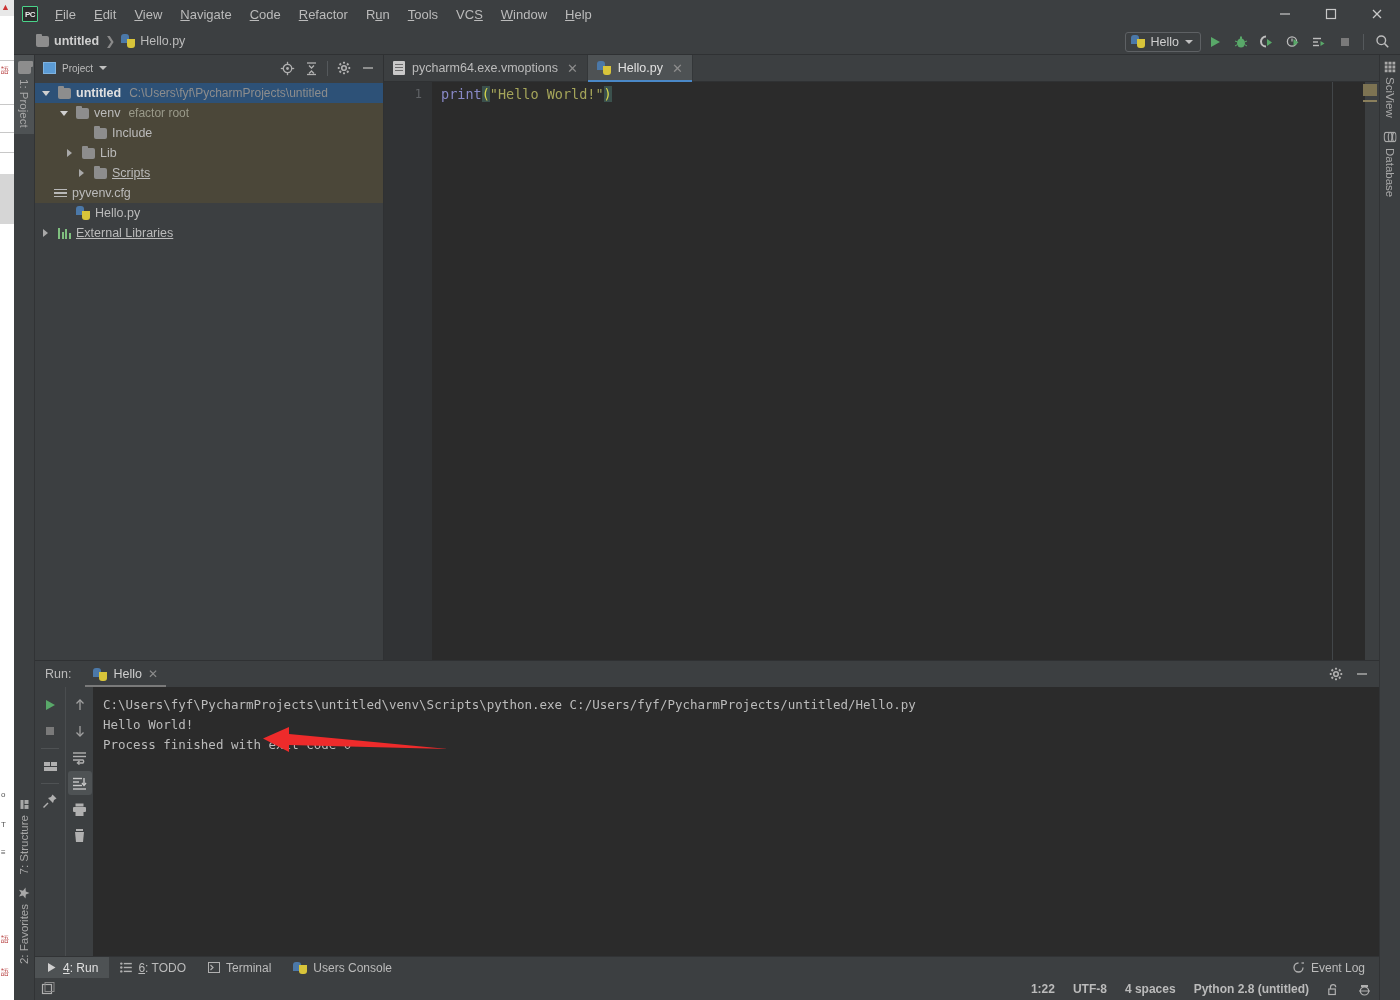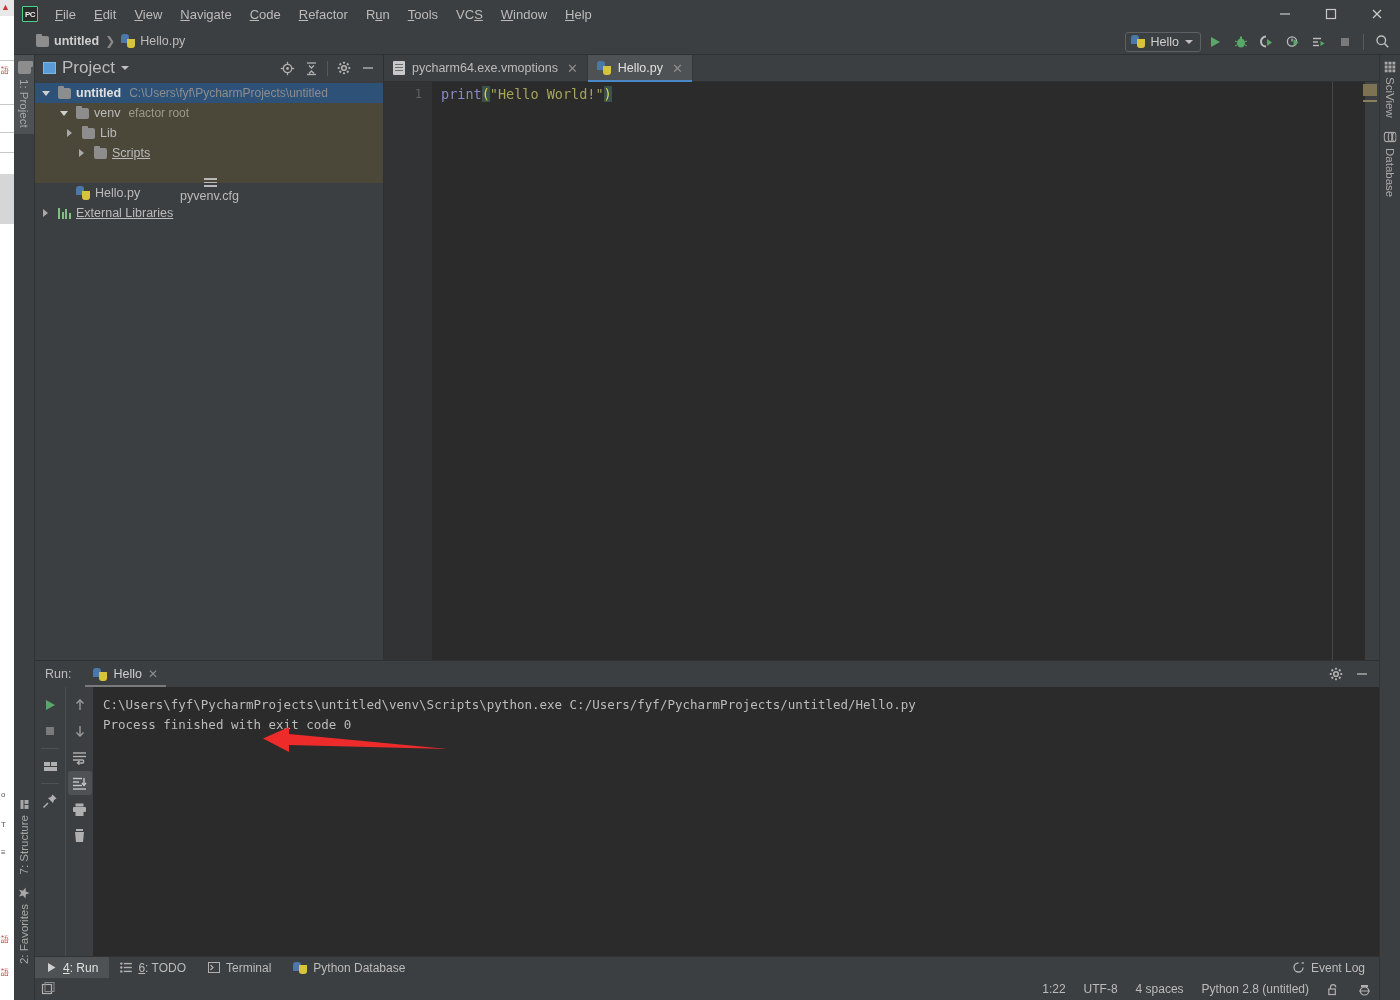--- a/index.html
+++ b/index.html
@@ -123,21 +123,21 @@
 
   
   .project-pane {
     width: 349px; flex: 0 0 349px; background: #3c3f41;
     display: flex; flex-direction: column; border-right: 1px solid #2f3133;
   }
   .pane-header {
     height: 26px; display:flex; align-items:center; background:#3c3f41;
     flex: 0 0 26px; padding-left: 8px; position: relative;
   }
-  .pane-title { display:flex;align-items:center;gap:6px;font-size:17px;color:#bbbbbb; }
+  .pane-title { display:flex;align-items:center;gap:6px;font-size:10px;color:#bbbbbb; }
   .ico-proj-sq { width:13px;height:12px;background:#5b9bd5;border:1px solid #7fb3e0;flex:0 0 13px;}
   .pane-hdr-btns { position:absolute; right:4px; top:0; height:26px;
     display:flex; align-items:center; gap:2px; }
   .hb { width:22px;height:22px;display:flex;align-items:center;justify-content:center;
     color:#b0b0b0; }
 
   .tree { flex:1 1 auto; overflow: hidden; padding-top: 2px; font-size: 12.5px; }
   .trow { height: 20px; display:flex; align-items:center; color:#bbbbbb;
     white-space: nowrap; padding-right: 4px; }
   .trow.sel { background: #2d5177; }
@@ -234,21 +234,21 @@
   
   .bottombar { height:22px; flex:0 0 22px; background:#3c3f41; display:flex;
     align-items:center; border-top:1px solid #313335; }
   .bt { display:flex;align-items:center;gap:6px;font-size:12px;color:#bbbbbb;
     padding:0 11px; height:22px; }
   .bt.active { background:#4e5254; color:#e0e0e0; }
   .bt u { text-decoration: underline; }
 
   
   .statusbar { height:22px; flex:0 0 22px; background:#3c3f41; display:flex;
-    align-items:center; position:relative; }
+    align-items:center; position:relative;font-weight:bold; }
   .sb-left { display:flex; align-items:center; padding-left:6px; }
   .sb-right { position:absolute; right:8px; top:0; height:22px;
     display:flex; align-items:center; gap:18px; font-size:12px; color:#bbbbbb; }
   .sb-right .si { display:flex;align-items:center; }
   .eventlog { display:flex; align-items:center; gap:6px; font-size:12px;
     color:#bbbbbb; }
 </style>
 </head>
 <body>
 
@@ -478,38 +478,43 @@
 
               <div class="trow venv-hl" style="padding-left:22px;">
                 <span class="arrow">
                     <i class="d"></i>
                   </span>
                 <span class="ico-folder" style="margin-left:6px;"></span>
                 <span class="t-label">venv</span>
                 <span class="t-sub olive">efactor root</span>
               </div>
 
+              <div class="trow venv-hl" style="padding-left:40px;">
+                <span class="arrow"></span>
+                <span class="ico-folder" style="margin-left:6px;"></span>
+                <span class="t-label">Include</span>
+              </div>
 
               <div class="trow venv-hl" style="padding-left:28px;">
                 <span class="arrow">
                     <i class="r"></i>
                   </span>
                 <span class="ico-folder" style="margin-left:6px;"></span>
                 <span class="t-label">Lib</span>
               </div>
 
               <div class="trow venv-hl" style="padding-left:40px;text-decoration:underline;">
                 <span class="arrow">
                     <i class="r"></i>
                   </span>
                 <span class="ico-folder" style="margin-left:6px;"></span>
                 <span class="t-label">Scripts</span>
               </div>
 
-              <div class="trow venv-hl" style="flex-direction:column;">
+              <div class="trow venv-hl" style="">
                 <span class="arrow"></span>
                 <span class="ico-cfg" style="margin-left:6px;">
                     <i></i>
                     <i></i>
                     <i></i>
                   </span>
                 <span class="t-label">pyvenv.cfg</span>
               </div>
 
               <div class="trow" style="padding-left:22px;">
@@ -674,20 +679,21 @@
               <div class="sb-btn">
                 <svg width="15" height="15" viewBox="0 0 15 15">
                   <rect x="4" y="1" width="7" height="2" fill="#b0b0b0"></rect>
                   <path d="M3 4 H12 L11 14 H4 Z" fill="#b0b0b0"></path>
                 </svg>
               </div>
             </div>
 
             <div class="console">
               <div>C:\Users\fyf\PycharmProjects\untitled\venv\Scripts\python.exe C:/Users/fyf/PycharmProjects/untitled/Hello.py</div>
+              <div>Hello World!</div>
               <div></div>
               <div>Process finished with exit code 0</div>
               <svg class="red-arrow" width="185" height="32" viewBox="0 0 185 32">
                 <polygon points="0,13.5 26,2 26,9 185,24 26,20 26,27" fill="#ee2b2b"></polygon>
               </svg>
             </div>
           </div>
         </div>
 
         <div class="bottombar">
@@ -713,21 +719,21 @@
               <rect x="0.5" y="0.5" width="11" height="10" fill="none" stroke="#b0b0b0" stroke-width="1"></rect>
               <polyline points="2.5,3 5,5.5 2.5,8" fill="none" stroke="#b0b0b0" stroke-width="1.2"></polyline>
             </svg>
             <span>Terminal</span>
           </div>
           <div class="bt">
             <span class="ico-py" style="width:12px;height:12px;">
                 <i class="b"></i>
                 <i class="y"></i>
               </span>
-            <span>Python Database</span>
+            <span>Users Console</span>
           </div>
           <div style="flex:1 1 auto;"></div>
           <div class="eventlog" style="margin-right:14px;">
             <svg width="13" height="13" viewBox="0 0 13 13">
               <path d="M11 6.5 A4.5 4.5 0 1 1 6.5 2" fill="none" stroke="#b0b0b0" stroke-width="1.3"></path>
               <line x1="9.5" y1="2" x2="12" y2="2" stroke="#b0b0b0" stroke-width="1.3"></line>
             </svg>
             <span>Event Log</span>
           </div>
         </div>

